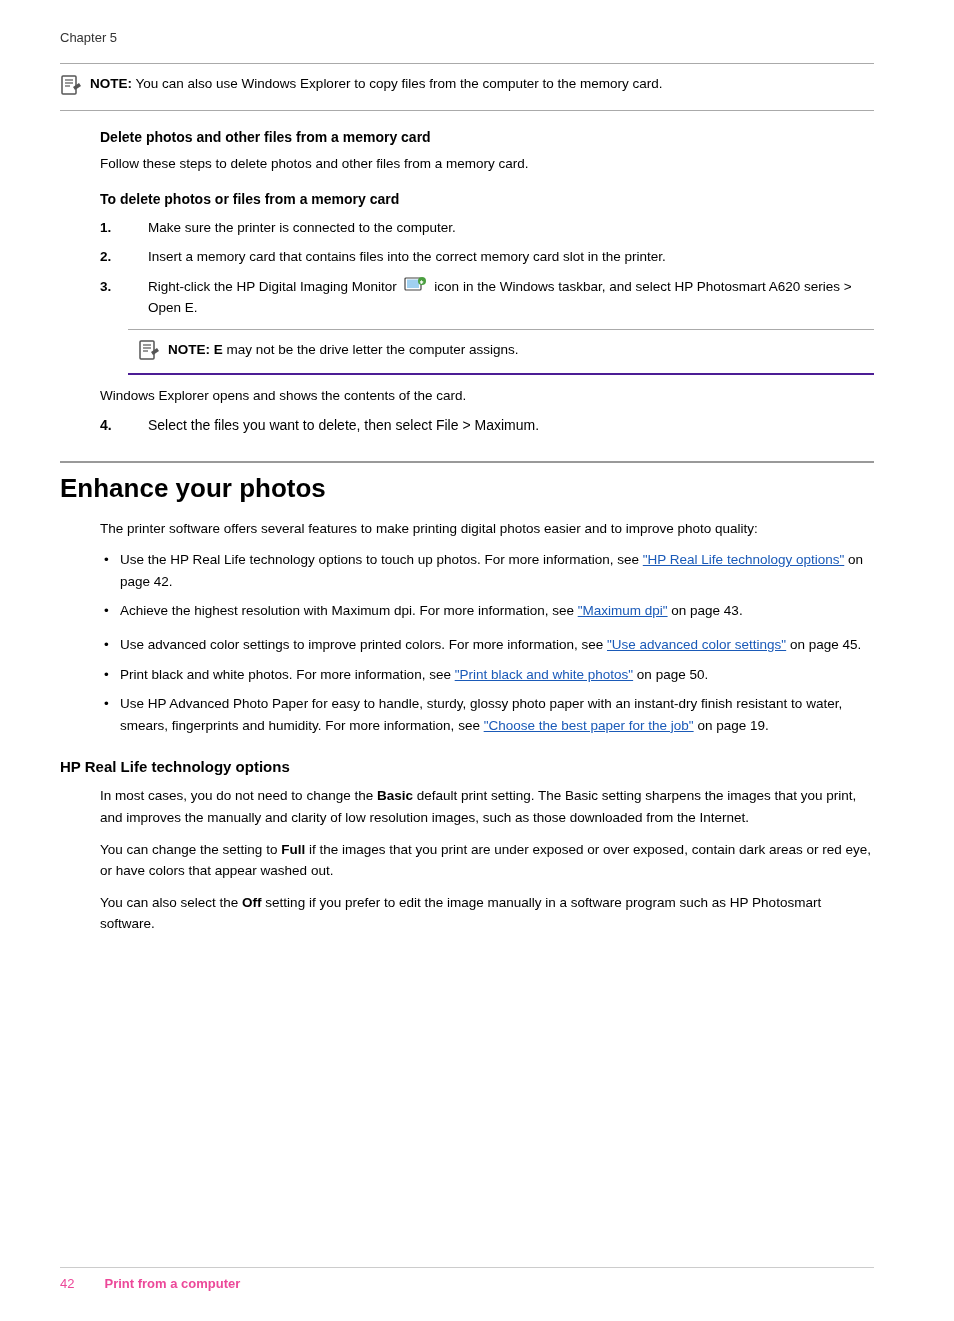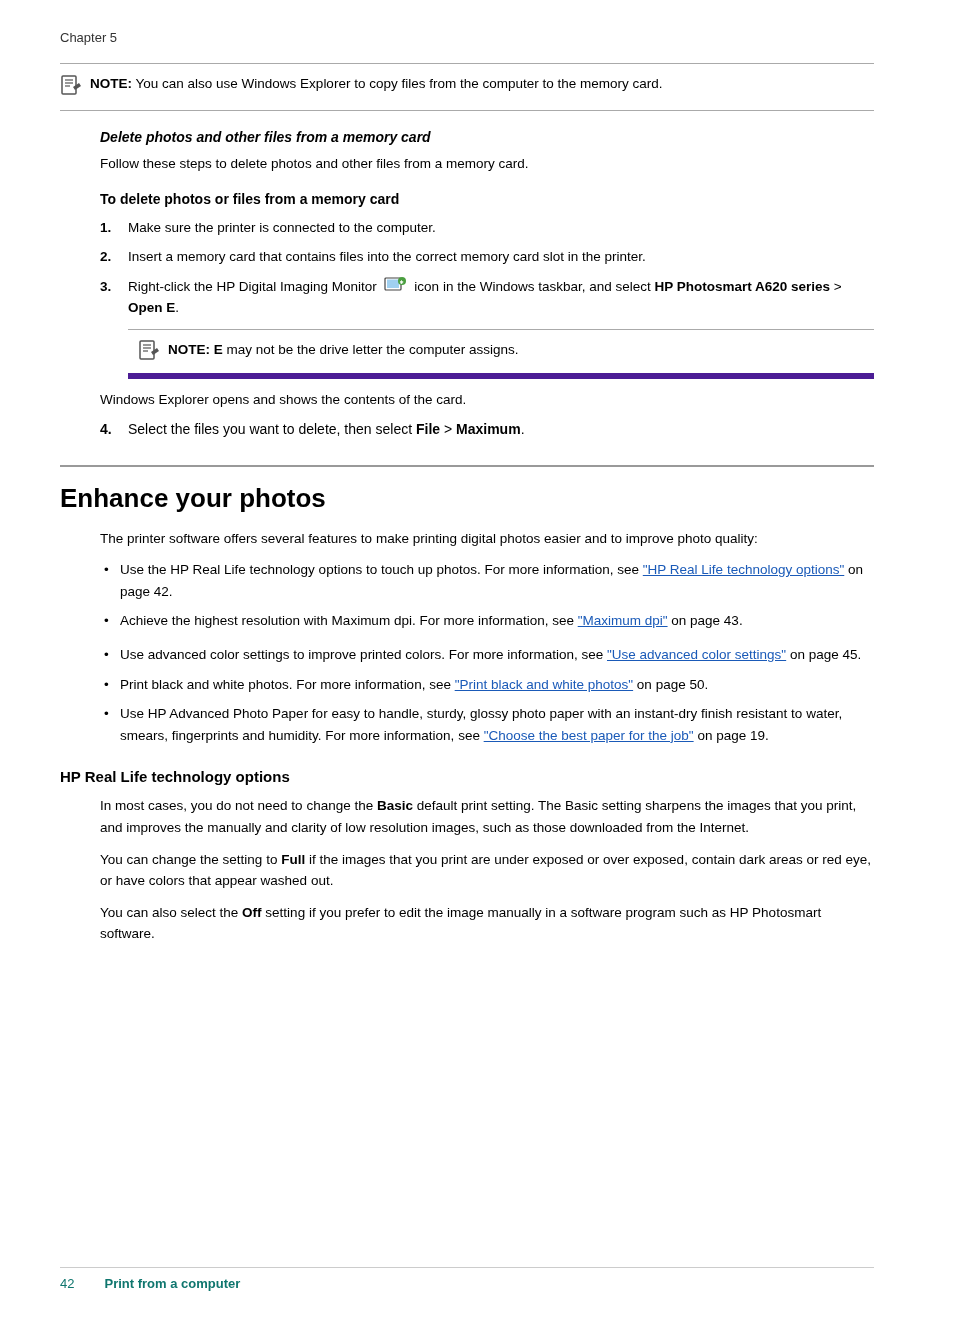--- a/index.html
+++ b/index.html
@@ -43,21 +43,20 @@
       line-height: 1.5;
     }
     .note-text strong {
       font-weight: bold;
     }
     .section-heading {
       font-size: 14px;
       font-weight: bold;
       margin-bottom: 8px;
       margin-top: 18px;
-      font-style: italic;
     }
     .body-text {
       font-size: 13.5px;
       line-height: 1.6;
       margin-bottom: 10px;
     }
     .sub-heading {
       font-size: 14px;
       font-weight: bold;
       margin-bottom: 10px;
@@ -76,41 +75,42 @@
       align-items: flex-start;
       gap: 10px;
     }
     .step-num {
       font-weight: bold;
       min-width: 18px;
       flex-shrink: 0;
     }
     .step-content {
       flex: 1;
+      margin-left: 20px;
     }
     .step-content strong {
-      font-weight: bold;
+      font-weight: normal;
     }
     .inner-note-box {
       border-top: 1px solid #aaa;
-      border-bottom: 6px solid #4c1d95;
+      border-bottom: 2px solid #4c1d95;
       padding: 10px 0 10px 10px;
       margin: 10px 0 10px 28px;
       display: flex;
       align-items: flex-start;
       gap: 8px;
     }
     
     .major-heading {
       font-size: 26px;
       font-weight: bold;
       margin-top: 28px;
       margin-bottom: 14px;
       border-top: 2px solid #999;
-      padding-top: 16px;
+      padding-top: 10px;
     }
     .sub-section-heading {
       font-size: 15px;
       font-weight: bold;
       margin-top: 22px;
       margin-bottom: 10px;
     }
     .bullet-list {
       list-style: none;
       padding: 0;
@@ -134,21 +134,21 @@
       text-decoration: underline;
     }
     .footer {
       position: absolute;
       bottom: 30px;
       left: 60px;
       right: 80px;
       display: flex;
       align-items: center;
       font-size: 13px;
-      color: #0f766e;
+      color: #ec4899;
       border-top: 1px solid #ccc;
       padding-top: 8px;
     }
     .footer-page {
       margin-right: 30px;
       font-weight: normal;
     }
     .footer-section {
       font-weight: bold;
     }

